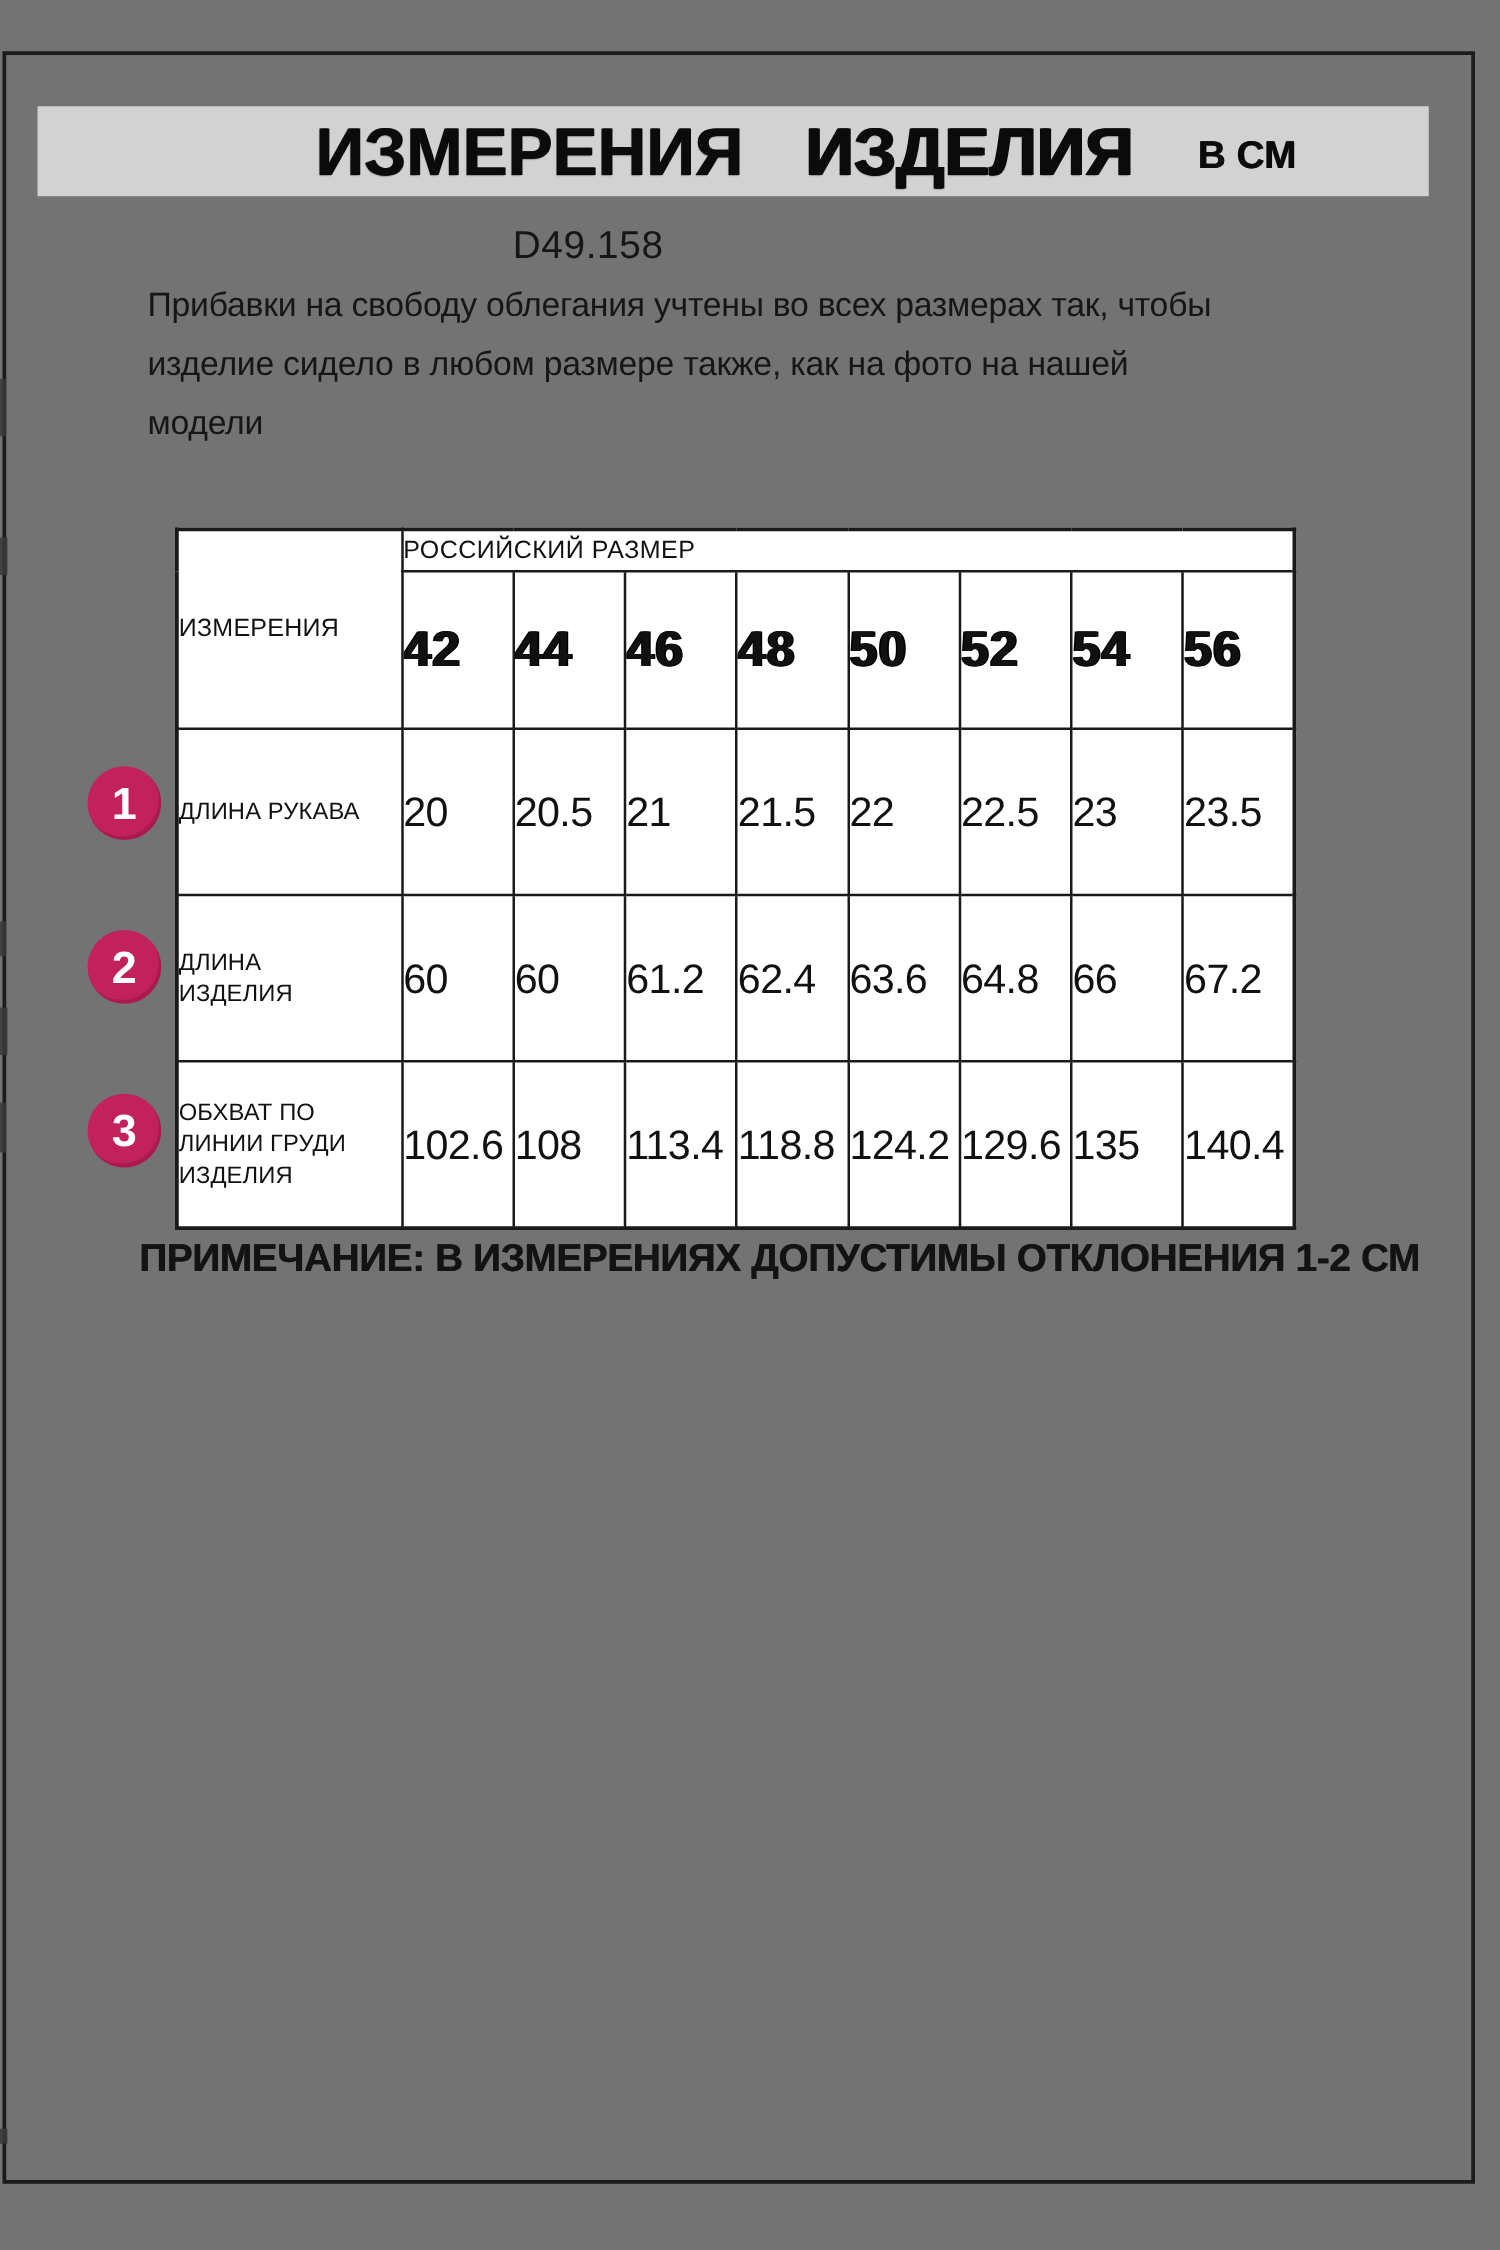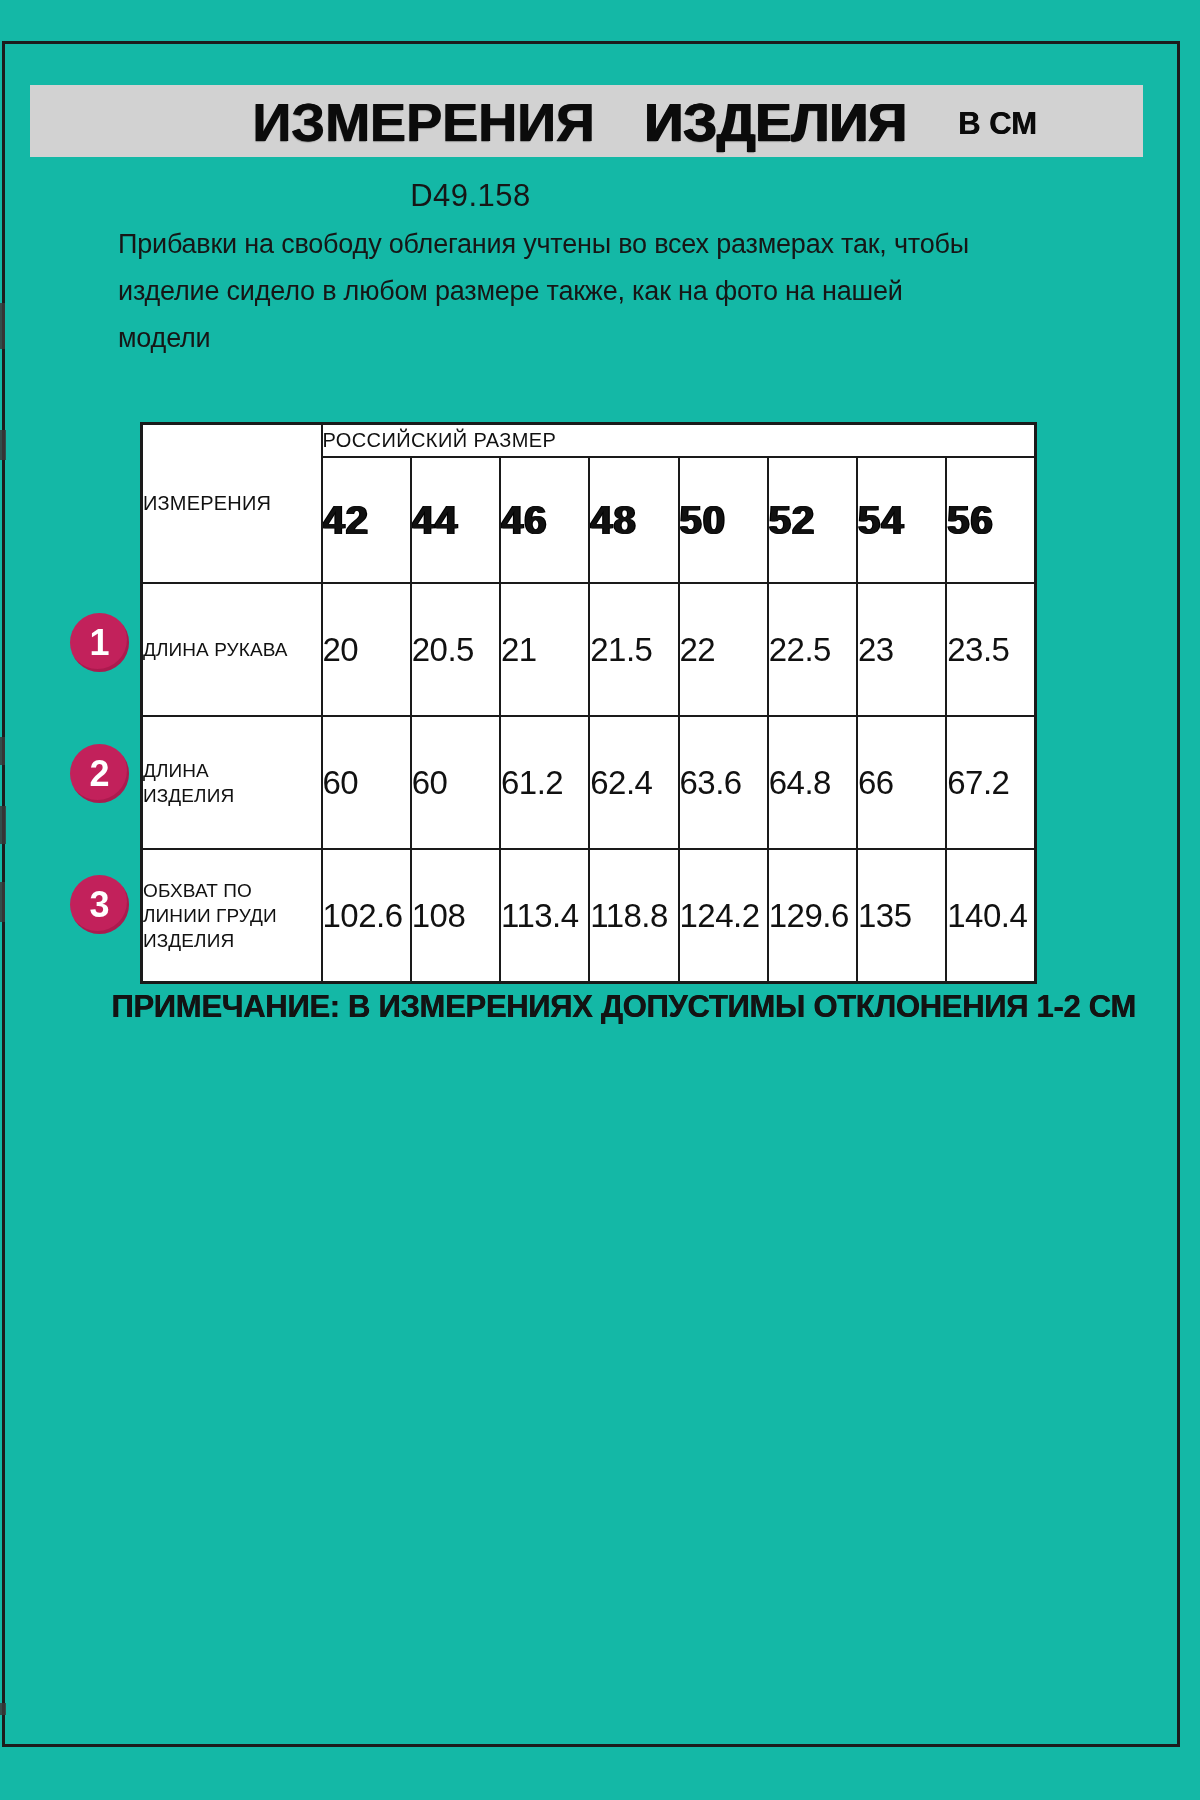--- a/index.html
+++ b/index.html
@@ -1,19 +1,19 @@
 <!DOCTYPE html>
 <html><head>
 <meta charset="utf-8">
 <style>
   html,body{margin:0;padding:0;background:#ffffff;}
   .page{
     position:relative;
     width:1200px;height:1800px;
-    background:#14b8a6;
+    background:#737373;
     font-family:"Liberation Sans","DejaVu Sans",sans-serif;
     color:#111;
     overflow:hidden;
   }
   .frame{
     position:absolute;
     left:2px;top:41px;width:1172px;height:1700px;
     border:3px solid #1c1c1c;
   }
   .title-bar{

